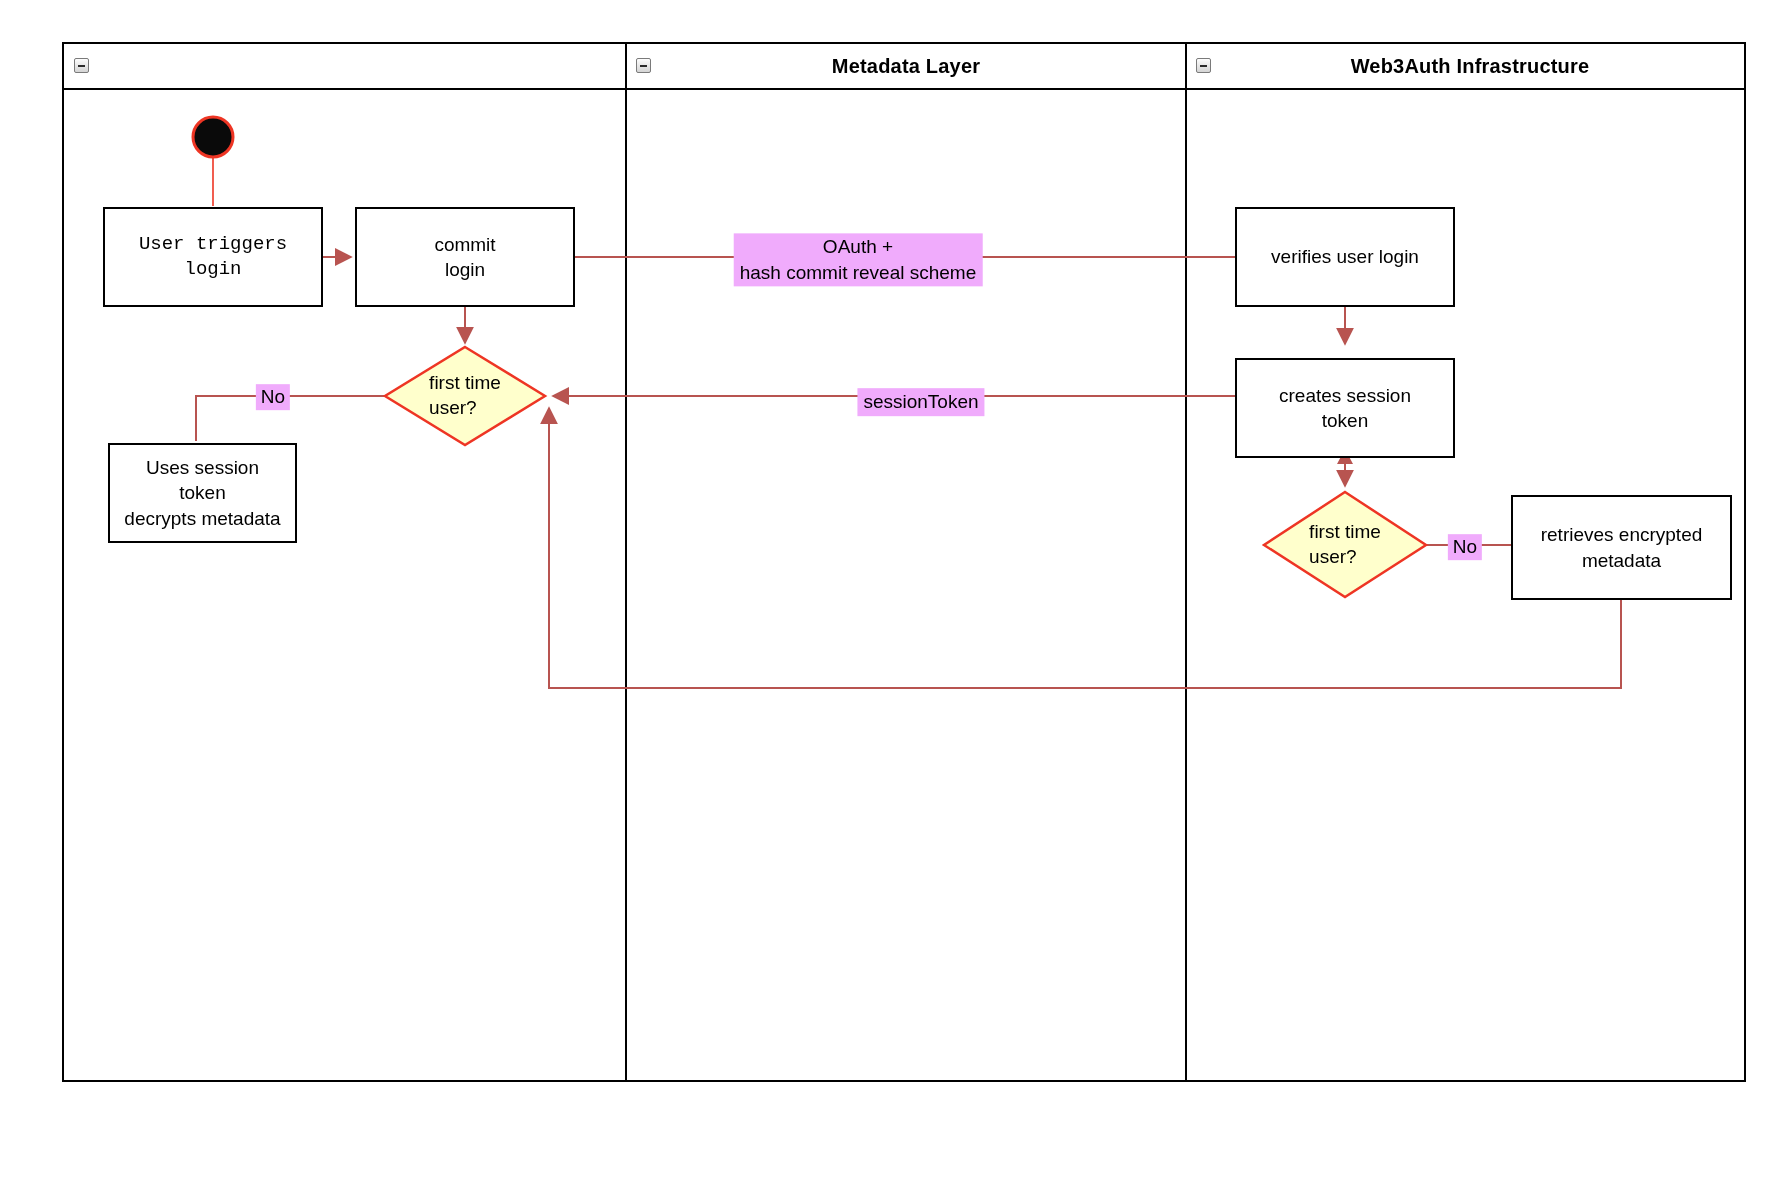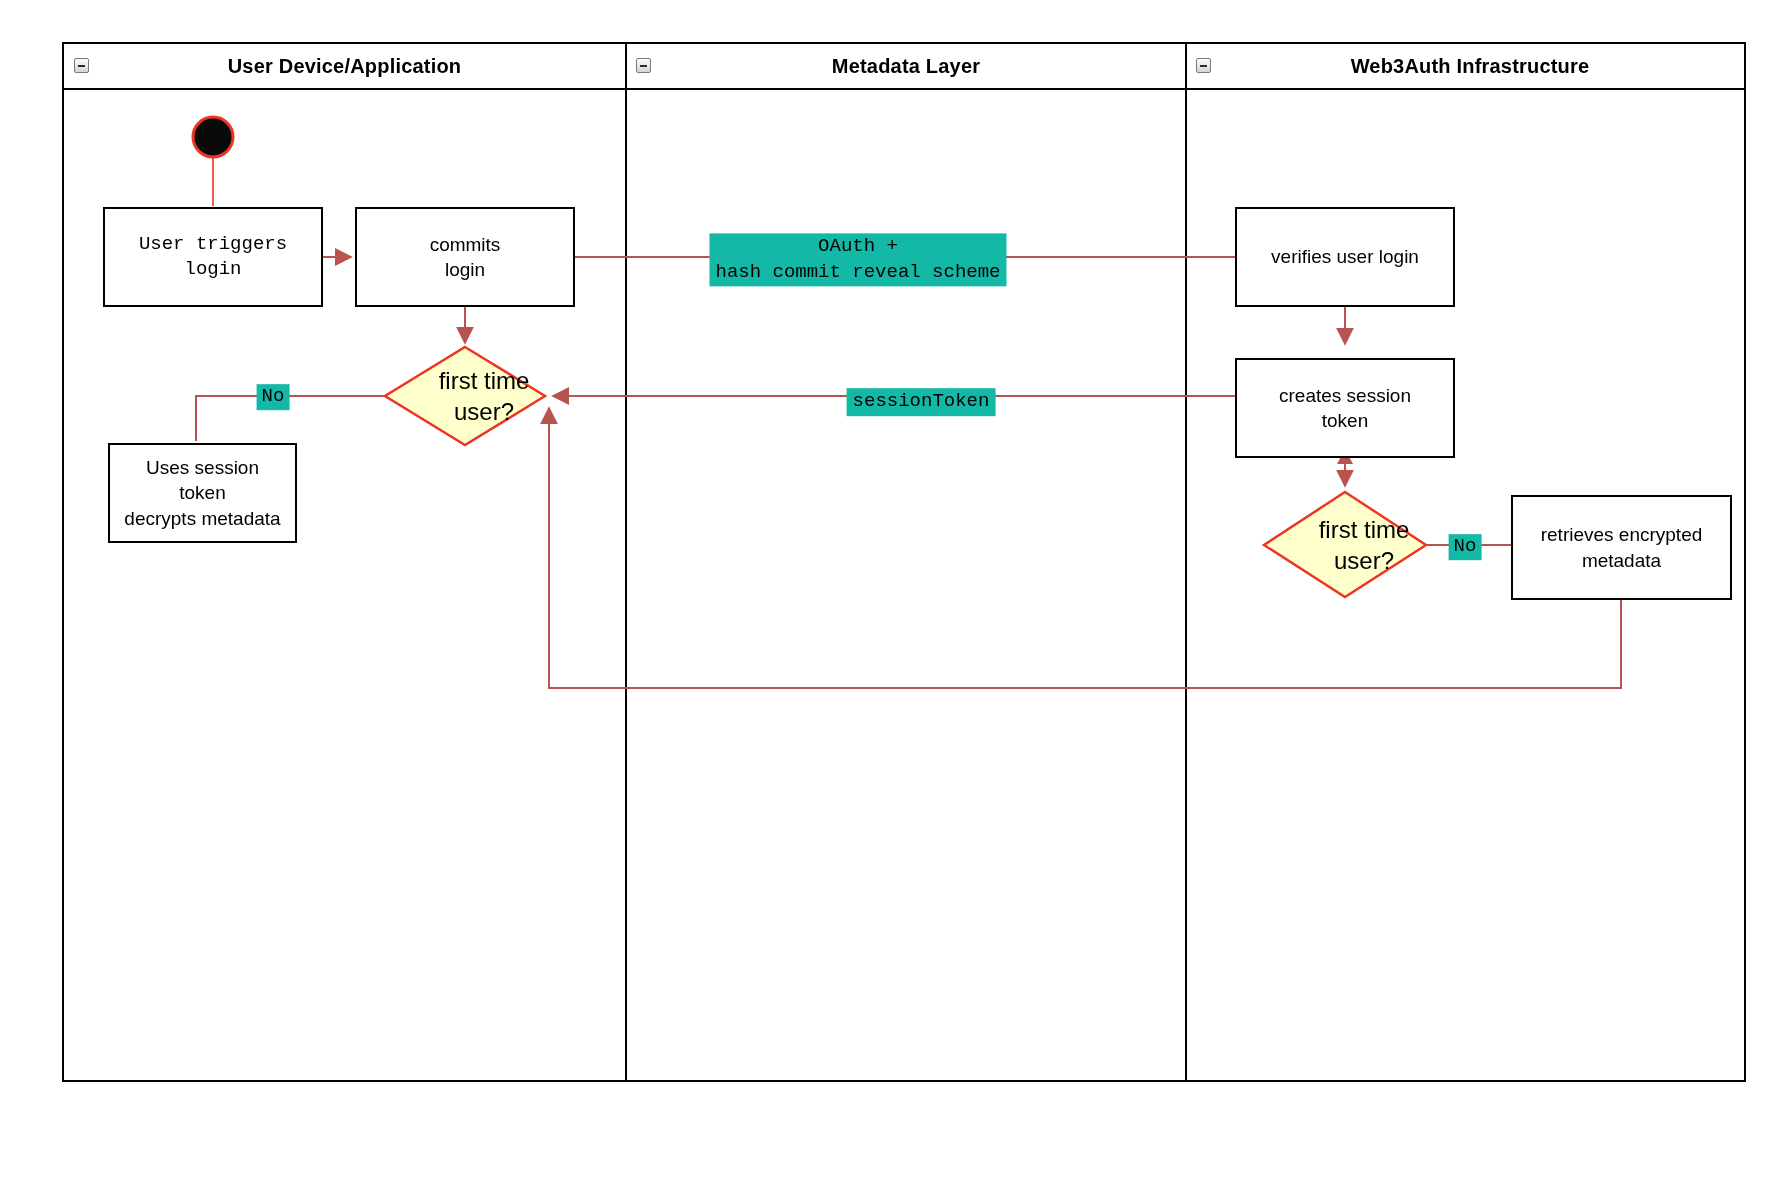--- a/index.html
+++ b/index.html
@@ -45,45 +45,43 @@
     font-size:19px;line-height:1.32;white-space:pre-line;
   }
   .node.a{left:103px;top:207px;width:220px;height:100px;font-family:Liberation Mono, monospace;}
   .node.b{left:355px;top:207px;width:220px;height:100px;}
   .node.c{left:108px;top:443px;width:189px;height:100px;}
   .node.d{left:1235px;top:207px;width:220px;height:100px;}
   .node.e{left:1235px;top:348px;width:220px;height:100px;margin-top:10px;}
   .node.f{left:1511px;top:495px;width:221px;height:105px;}
   .diamond-label{
     position:absolute;transform:translate(-50%,-50%);
-    text-align:center;font-size:24px;line-height:1.3;white-space:pre-line;
+    font-size:19px;line-height:1.3;white-space:pre-line;
     pointer-events:none;
-    margin-left:19px;
   }
   .diamond-label.dl1{left:465px;top:396px;}
   .diamond-label.dl2{left:1345px;top:545px;}
   .edge-label{
     position:absolute;transform:translate(-50%,-50%);
-    background:#14b8a6;text-align:center;font-size:19px;line-height:1.35;
-    white-space:pre-line;padding:1px 6px;font-family:Liberation Mono, monospace;
+    background:#f0abfc;text-align:center;font-size:19px;line-height:1.35;
+    white-space:pre-line;padding:1px 6px;
   }
   .edge-label.oauth{left:858px;top:260px;}
   .edge-label.stoken{left:921px;top:402px;}
   .edge-label.no1{left:273px;top:397px;padding:0 5px;}
   .edge-label.no2{left:1465px;top:547px;padding:0 5px;}
 </style>
 </head>
 <body>
 
 <div class="frame">
   <div class="hdr-divider"></div>
   <div class="vdivider v1"></div>
   <div class="vdivider v2"></div>
 
-  <div class="lane-title t1">User Device/Application</div>
   <div class="lane-title t2">Metadata Layer</div>
   <div class="lane-title t3">Web3Auth Infrastructure</div>
 
   <div class="collapse-btn c1">
     <span class="minus-bar"></span>
   </div>
   <div class="collapse-btn c2">
     <span class="minus-bar"></span>
   </div>
   <div class="collapse-btn c3">
@@ -119,21 +117,21 @@
 
   <path d="M1621,600 V688 H549 V408" stroke="#B85450" stroke-width="2" fill="none" marker-end="url(#arrow)"></path>
 
   <circle cx="213" cy="137" r="20" fill="#0a0a0a" stroke="#EE3524" stroke-width="3"></circle>
 
   <polygon points="465,347 545,396 465,445 385,396" fill="#FFFFCC" stroke="#EE3524" stroke-width="2.5"></polygon>
   <polygon points="1345,492 1426,545 1345,597 1264,545" fill="#FFFFCC" stroke="#EE3524" stroke-width="2.5"></polygon>
 </svg>
 
 <div class="node a">User triggers login</div>
-<div class="node b">commits
+<div class="node b">commit
 login</div>
 <div class="node c">Uses session
 token
 decrypts metadata</div>
 <div class="node d">verifies user login</div>
 <div class="node e">creates session
 token</div>
 <div class="node f">retrieves encrypted
 metadata</div>
 

